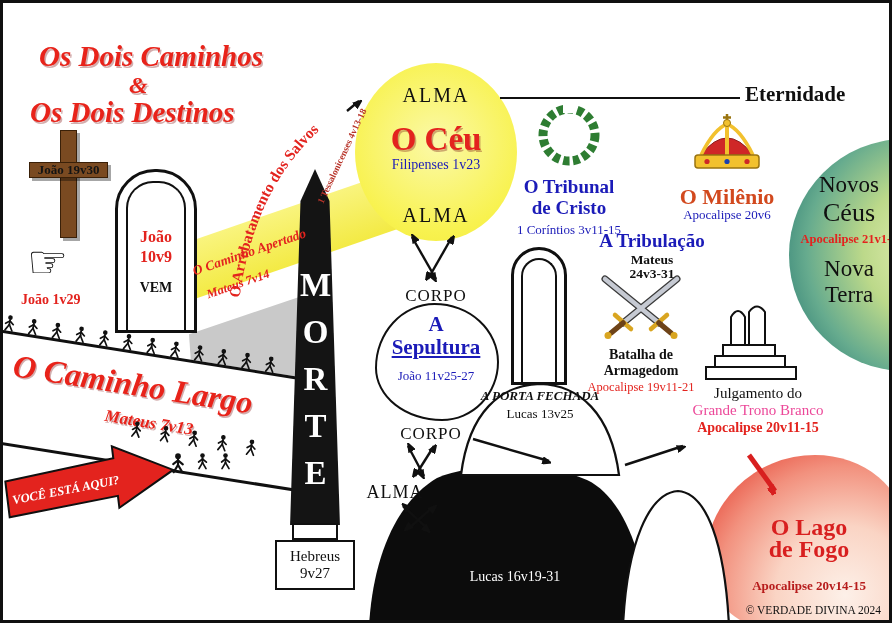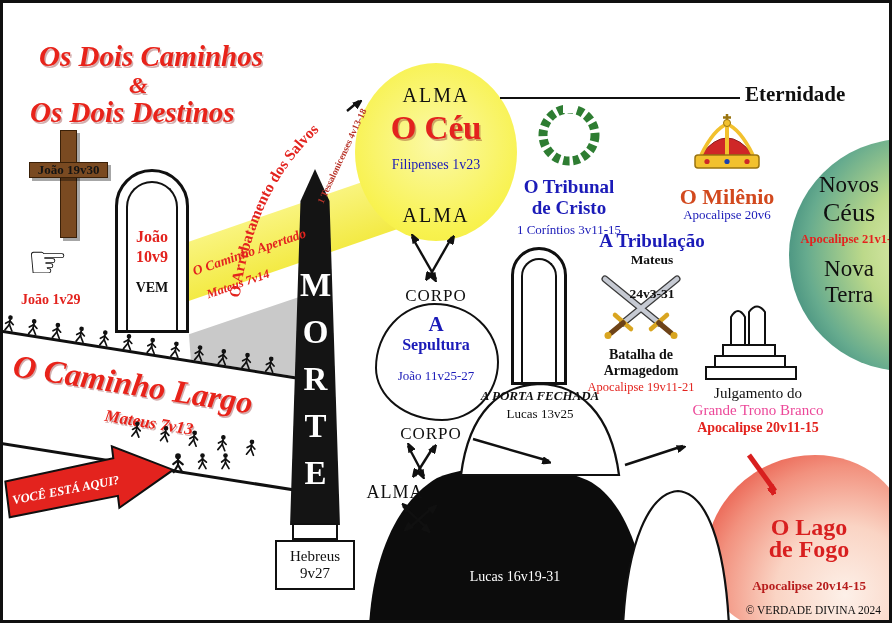--- a/index.html
+++ b/index.html
@@ -147,21 +147,21 @@
               clip-path:polygon(50% 0%, 75% 9%, 93% 100%, 7% 100%, 25% 9%);">
     <span class="morte" style="top:98px;">MORTE</span>
   </div>
   <div style="position:absolute;left:289px;top:520px;width:46px;height:17px;background:#fff;border:2px solid #101010;z-index:3;"></div>
   <div style="position:absolute;left:272px;top:537px;width:80px;height:50px;background:#fff;border:2px solid #101010;z-index:3;
               display:flex;flex-direction:column;align-items:center;justify-content:center;font-size:15px;color:#101010;">
     <span>Hebreus</span>
     <span>9v27</span>
   </div>
 
-  <div class="arch" style="left:112px;top:166px;width:74px;height:164px;border-radius:40px 40px 0 0;">
+  <div class="arch" style="left:112px;top:166px;width:82px;height:164px;border-radius:40px 40px 0 0;">
     <div class="arch-inner" style="left:8px;right:8px;top:9px;bottom:0;border-radius:27px 27px 0 0;"></div>
     <div class="t red bold ctr" style="left:50%;top:56px;font-size:16px;">João</div>
     <div class="t red bold ctr" style="left:50%;top:76px;font-size:16px;">10v9</div>
     <div class="t bold ctr" style="left:50%;top:108px;font-size:14px;color:#101010;">VEM</div>
   </div>
 
   <div class="arch" style="left:508px;top:244px;width:56px;height:138px;border-radius:30px 30px 0 0;">
     <div class="arch-inner" style="left:7px;right:7px;top:8px;bottom:0;border-radius:21px 21px 0 0;"></div>
   </div>
 
@@ -247,42 +247,42 @@
   <div class="t red bold ital" style="left:202px;top:286px;font-size:12.5px;transform:rotate(-19deg);transform-origin:0 0;z-index:6;">Mateus 7v14</div>
   <div class="t bold" style="left:322px;top:192px;font-size:9.5px;color:#b8342a;transform:rotate(-65deg);transform-origin:0 100%;z-index:6;">1 Tessalonicenses 4v13-18</div>
 
   <div class="t title-red" style="left:36px;top:38px;font-size:29px;">Os Dois Caminhos</div>
   <div class="t title-red" style="left:126px;top:70px;font-size:24px;">&amp;</div>
   <div class="t title-red" style="left:27px;top:94px;font-size:29px;font-style:italic;">Os Dois Destinos</div>
 
   <div class="t bold" style="left:742px;top:80px;font-size:21px;color:#101010;z-index:10;">Eternidade</div>
 
   <div class="t ctr" style="left:433px;top:82px;font-size:20px;letter-spacing:2px;color:#101010;z-index:10;">ALMA</div>
-  <div class="t ctr bold" style="left:433px;top:108px;font-size:33px;color:#e3231e;text-shadow:1.5px 1.5px 0 rgba(120,20,20,.35);z-index:10;text-align:right;">O Céu</div>
+  <div class="t ctr bold" style="left:433px;top:119px;font-size:33px;color:#e3231e;text-shadow:1.5px 1.5px 0 rgba(120,20,20,.35);z-index:10;text-align:right;">O Céu</div>
   <div class="t ctr blue" style="left:433px;top:154px;font-size:14px;z-index:10;">Filipenses 1v23</div>
   <div class="t ctr" style="left:433px;top:202px;font-size:20px;letter-spacing:2px;color:#101010;z-index:10;">ALMA</div>
 
   <div class="t ctr" style="left:433px;top:284px;font-size:17px;letter-spacing:1px;color:#101010;z-index:10;">CORPO</div>
 
   <div style="position:absolute;left:372px;top:300px;width:124px;height:118px;background:#fff;border:2.5px solid #101010;z-index:3;
               border-radius:48% 52% 46% 54% / 55% 50% 50% 45%;"></div>
   <div class="t ctr bold blue" style="left:433px;top:310px;font-size:21px;z-index:10;">A</div>
-  <div class="t ctr bold blue" style="left:433px;top:333px;font-size:16px;z-index:10;">Sepultura</div>
+  <div class="t ctr bold blue" style="left:433px;top:333px;font-size:21px;z-index:10;text-decoration:underline;">Sepultura</div>
   <div class="t ctr blue" style="left:433px;top:366px;font-size:13px;z-index:10;">João 11v25-27</div>
 
   <div class="t ctr" style="left:428px;top:422px;font-size:17px;letter-spacing:1px;color:#101010;z-index:10;">CORPO</div>
   <div class="t ctr" style="left:392px;top:480px;font-size:18px;letter-spacing:1px;color:#101010;z-index:10;">ALMA</div>
 
   <div class="t ctr bold blue" style="left:566px;top:174px;font-size:19px;z-index:10;">O Tribunal</div>
   <div class="t ctr bold blue" style="left:566px;top:195px;font-size:19px;z-index:10;">de Cristo</div>
   <div class="t ctr blue" style="left:566px;top:220px;font-size:13px;z-index:10;">1 Coríntios 3v11-15</div>
 
   <div class="t ctr bold blue" style="left:649px;top:228px;font-size:19px;z-index:10;">A Tribulação</div>
   <div class="t ctr bold" style="left:649px;top:250px;font-size:13.5px;color:#101010;z-index:10;">Mateus</div>
-  <div class="t ctr bold" style="left:649px;top:264px;font-size:13.5px;color:#101010;z-index:10;margin-top:20px;">24v3-31</div>
+  <div class="t ctr bold" style="left:649px;top:264px;font-size:13.5px;color:#101010;z-index:10;">24v3-31</div>
 
   <div class="t ctr bold" style="left:638px;top:344px;font-size:14px;color:#101010;z-index:10;">Batalha de</div>
   <div class="t ctr bold" style="left:638px;top:360px;font-size:14px;color:#101010;z-index:10;">Armagedom</div>
   <div class="t ctr red" style="left:638px;top:378px;font-size:12.5px;z-index:10;">Apocalipse 19v11-21</div>
 
   <div class="t ctr bold" style="left:724px;top:182px;font-size:22px;color:#d2491e;z-index:10;">O Milênio</div>
   <div class="t ctr blue" style="left:724px;top:205px;font-size:13px;z-index:10;">Apocalipse 20v6</div>
 
   <div class="t ctr" style="left:846px;top:170px;font-size:23px;color:#101010;z-index:10;">Novos</div>
   <div class="t ctr" style="left:846px;top:196px;font-size:26px;color:#101010;z-index:10;">Céus</div>

